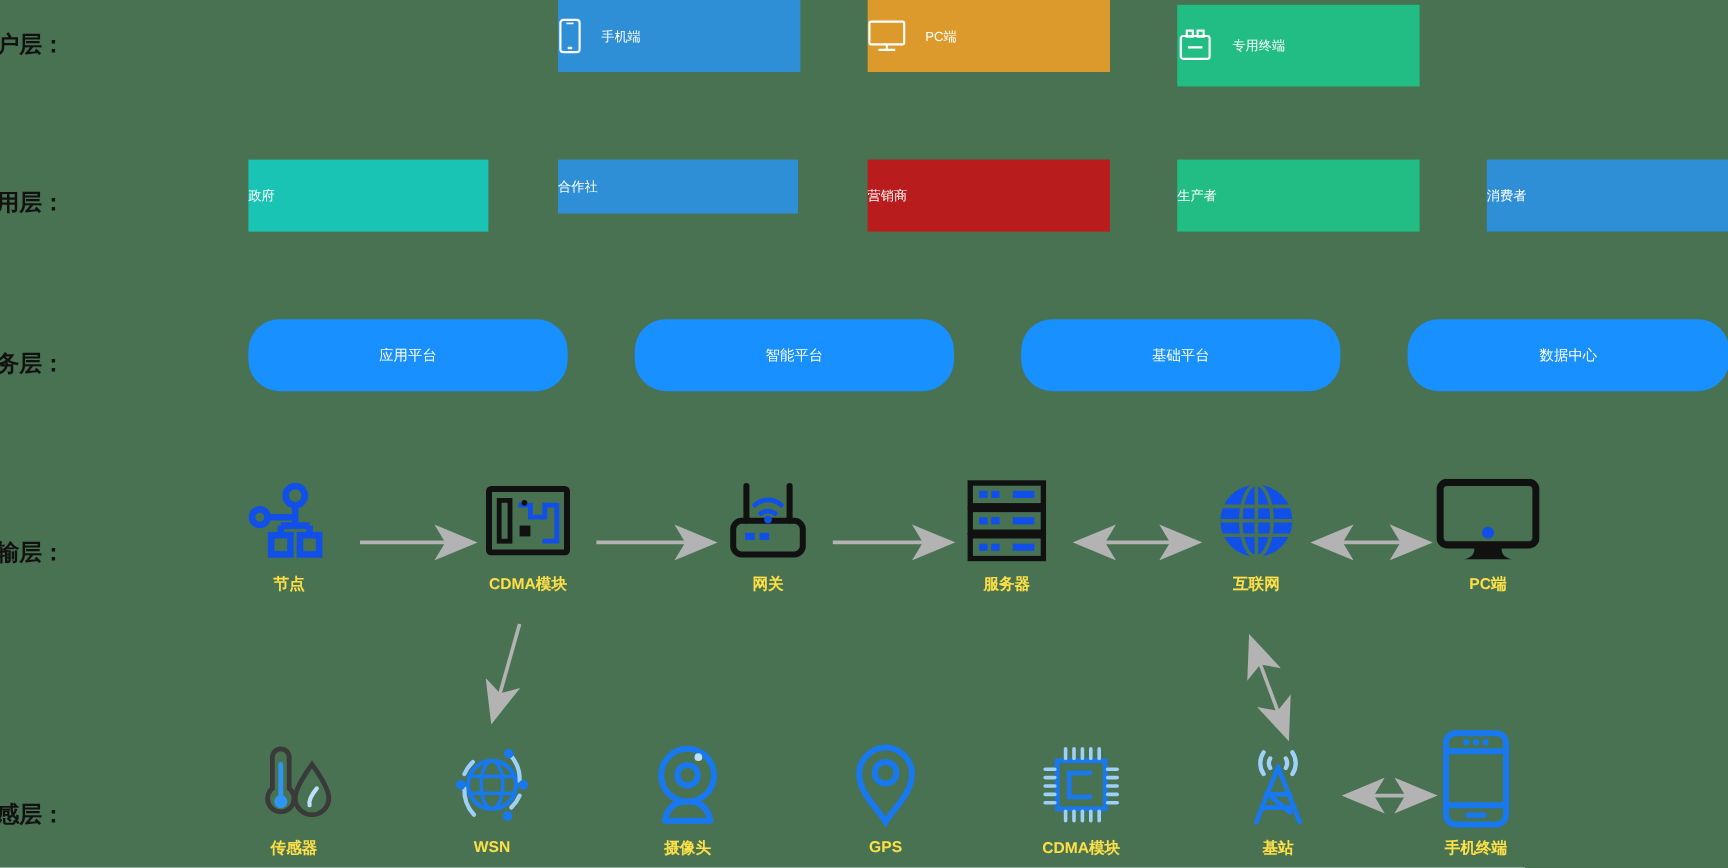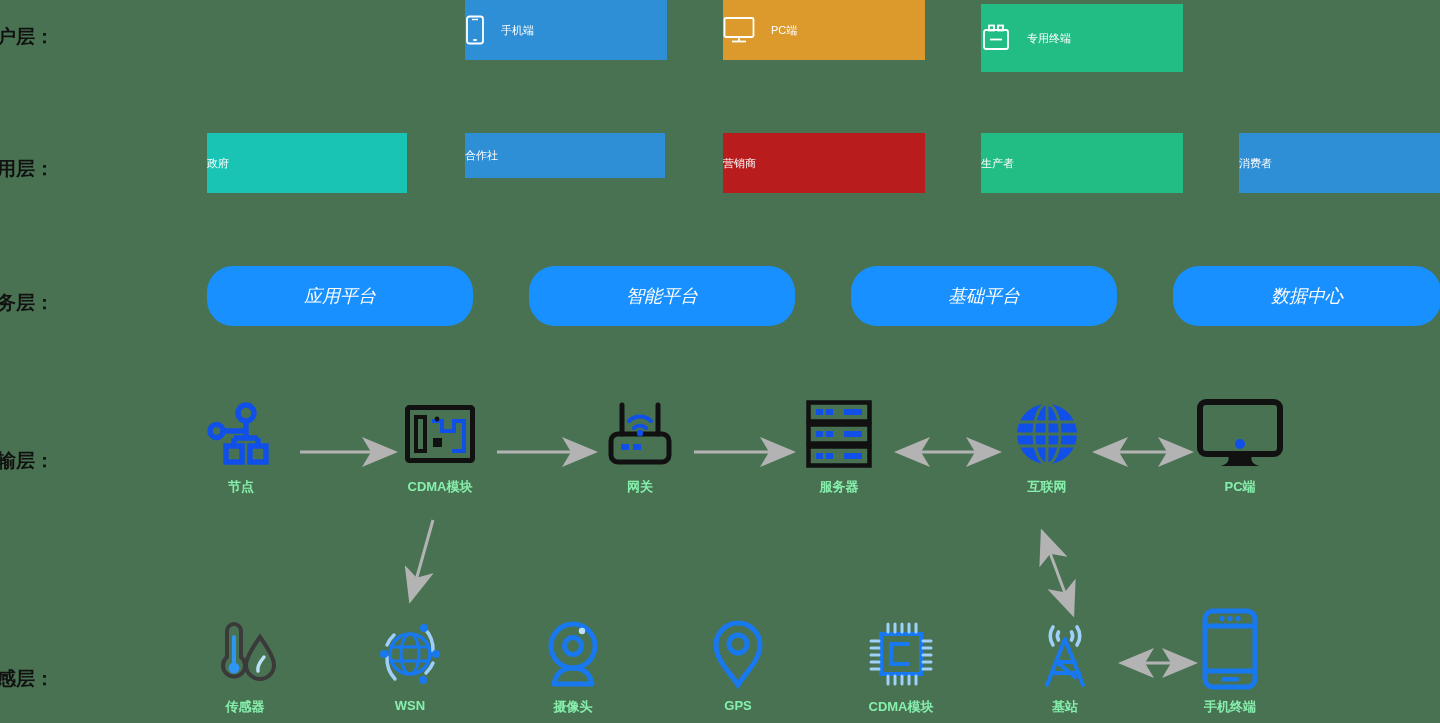--- a/index.html
+++ b/index.html
@@ -47,45 +47,44 @@
     margin-right: 16px;
   }
 
   
   .round-box {
     position: absolute;
     display: flex;
     align-items: center;
     justify-content: center;
     color: #ffffff;
-    font-size: 18px;
+    font-size: 12px;
     border-radius: 26px;
     box-sizing: border-box;
-    font-style: italic;
   }
 
   
   .node {
     position: absolute;
     width: 140px;
     display: flex;
     flex-direction: column;
     align-items: center;
   }
   .node .glyph {
     display: flex;
     align-items: center;
     justify-content: center;
     height: 72px;
   }
   .node .caption {
     margin-top: 8px;
     font-size: 13px;
     font-weight: bold;
-    color: #86efac;
+    color: #fde047;
     white-space: nowrap;
   }
 
   
   .arrow-svg {
     position: absolute;
     overflow: visible;
     pointer-events: none;
   }
 </style>

